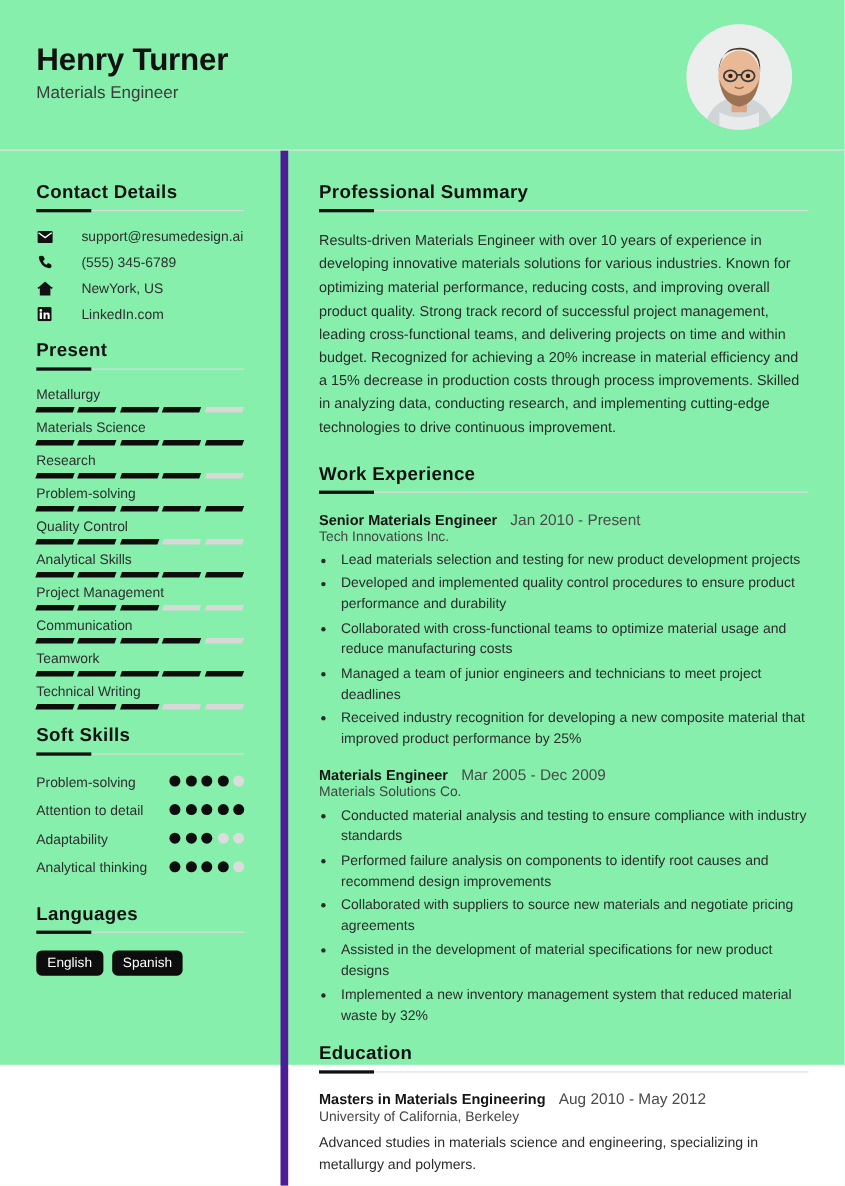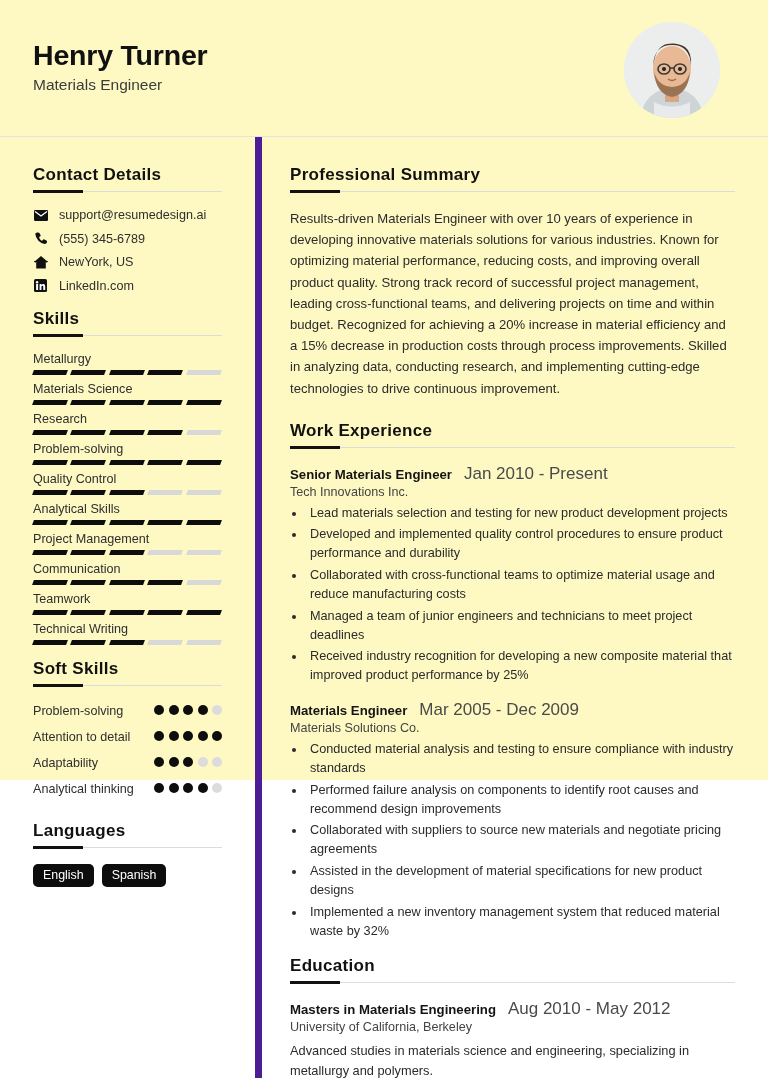--- a/index.html
+++ b/index.html
@@ -4,21 +4,21 @@
 <style>
   * { box-sizing: border-box; margin: 0; padding: 0; }
   html, body {
     width: 768px;
     height: 1078px;
     background: #ffffff;
     font-family: "Liberation Sans", sans-serif;
     color: #1a1a1a;
     overflow: hidden;
   }
-  .page { position: relative; width: 768px; height: 780px; background:#fef9c3; }
+  .page { position: relative; width: 768px; height: 968px; background:#86efac; }
 
   
   .header {
     position: relative;
     height: 137px;
     border-bottom: 1px solid #e3e3e3;
     padding: 0 33px;
   }
   .header-name {
     position: absolute;
@@ -83,21 +83,21 @@
     left: 0; top: -1px;
     width: 50px; height: 3px;
     background: #111111;
   }
 
   
   .contact-list { margin-top: 2px; }
   .contact-row {
     display: flex;
     align-items: center;
-    gap: 11px;
+    gap: 26px;
     margin-bottom: 9.5px;
     font-size: 12.6px;
     color: #2e2e2e;
   }
   .contact-ico {
     width: 15px; height: 14px;
     flex: 0 0 15px;
     display: flex; align-items: center; justify-content: center;
     color: #111;
   }
@@ -161,21 +161,21 @@
     display: flex;
     align-items: baseline;
     gap: 12px;
   }
   .entry-title {
     font-size: 13.2px;
     font-weight: bold;
     color: #141414;
   }
   .entry-date {
-    font-size: 17px;
+    font-size: 14px;
     color: #4a4a4a;
     white-space: nowrap;
     flex: 0 0 auto;
   }
   .entry-org {
     font-size: 12.6px;
     color: #444444;
     margin-top: 1px;
   }
   .bullets { margin: 5px 0 0 16px; }
@@ -268,21 +268,21 @@
                   <path d="M5.6 11 V5 H7.5 V5.9 q.8-1.1 2.2-.8 q1.5.3 1.5 2.4 V11 H9.3 V7.9 q0-1.2-1-1.2 q-.9 0-.9 1.2 V11 Z" fill="#fff"></path>
                 </svg>
             </span>
             <span>LinkedIn.com</span>
           </div>
 
         </div>
       </div>
 
       <div class="sec" style="margin-top:16px;">
-        <div class="sec-title">Skills</div>
+        <div class="sec-title">Present</div>
         <div class="sec-rule"></div>
         <div class="skills-wrap" id="skills-wrap">
             <div class="skill-item">
               <div class="skill-name">Metallurgy</div>
               <div class="skill-bar">
                 <span class="seg on"></span>
                 <span class="seg on"></span>
                 <span class="seg on"></span>
                 <span class="seg on"></span>
                 <span class="seg"></span>

